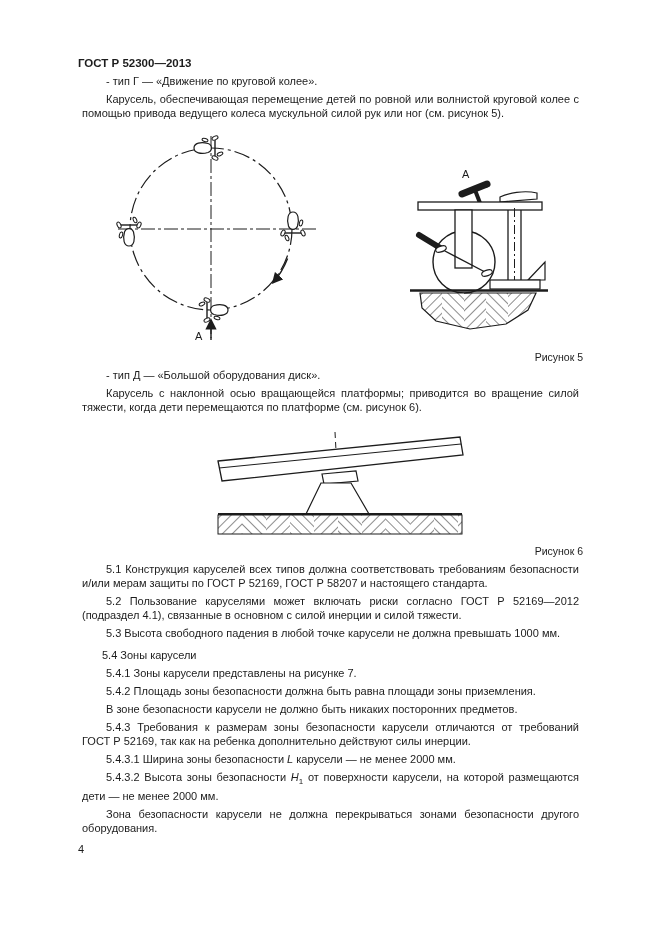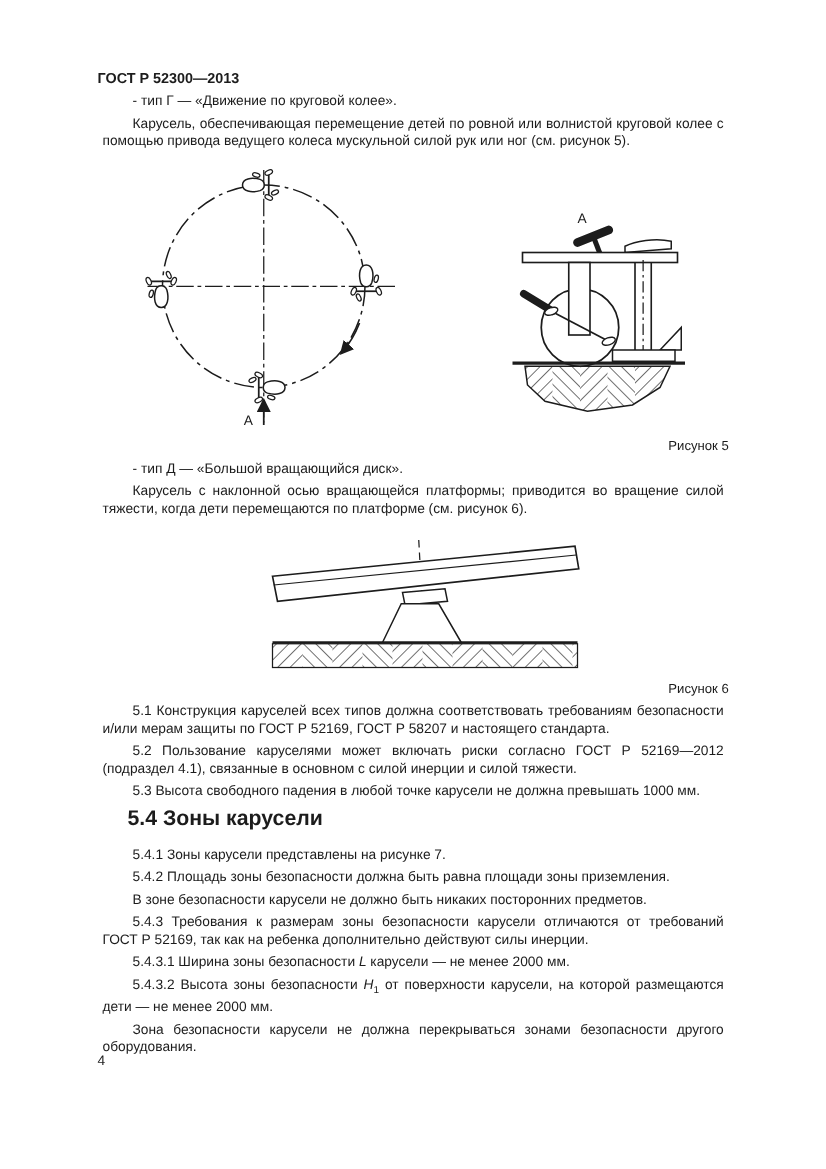--- a/index.html
+++ b/index.html
@@ -4,21 +4,21 @@
 <style>
   html,body { margin:0; padding:0; background:#ffffff; }
   .page {
     position:relative; width:606px; height:935px; background:#ffffff;
     font-family:"Liberation Sans","DejaVu Sans",sans-serif; color:#1c1c1c; overflow:hidden;
   }
   .content { position:absolute; left:78px; top:56px; width:505px; }
   .hdr { font-weight:bold; font-size:11.5px; line-height:14px; margin:0; }
   p.body { font-size:11px; line-height:14px; text-align:justify; text-indent:24px; margin:4px; }
   .sec-title { font-size:12.5px; font-weight:bold; line-height:16px; text-indent:24px; margin:12px 0 0 0; }
-  .sub-title { font-size:17px; font-weight:bold; line-height:14px; text-indent:24px; margin:8px 0 15px 0; }
+  .sub-title { font-size:11px; font-weight:normal; line-height:14px; text-indent:24px; margin:8px 0 4px 0; }
   .fig-caption { font-size:10.5px; line-height:14px; text-align:right; text-indent:0; margin:2px 0 0 0; }
   .pagenum { position:absolute; left:78px; top:842px; font-size:11px; line-height:14px; }
   svg { display:block; }
   svg text { font-family:"Liberation Sans","DejaVu Sans",sans-serif; font-size:11px; fill:#1c1c1c; }
   sub { font-size:8px; }
   .mt22{margin-top:22px} .mt12{margin-top:12px} .mt10{margin-top:10px}
   .mt16{margin-top:16px} .mt6{margin-top:6px} .mt4{margin-top:8px}
 </style>
 </head>
 <body>
@@ -94,21 +94,21 @@
             <rect x="408" y="161" width="22" height="38" fill="#ffffff"></rect>
             <rect x="408" y="161" width="22" height="38" fill="url(#hp2)"></rect>
           </g>
           <path d="M342,161 L458,161 L450,178 L428,192 L392,197 L358,189 L344,176 Z" fill="none" stroke="#1c1c1c" stroke-width="1.2"></path>
         </g>
       </g>
     </svg>
 
     <p class="fig-caption">Рисунок 5</p>
 
-    <p class="body mt10">- тип Д — «Большой вращающийся диск».</p>
+    <p class="body mt10">- тип Д — «Большой оборудования диск».</p>
     <p class="body">Карусель с наклонной осью вращающейся платформы; приводится во вращение силой тяжести, когда дети перемещаются по платформе (см. рисунок 6).</p>
 
     <svg class="mt16" width="505" height="106" viewBox="0 0 505 106">
       <defs>
         <clipPath id="cp6">
             <rect x="140" y="85" width="244" height="19"></rect>
           </clipPath>
       </defs>
       <line x1="257" y1="2" x2="262" y2="94" stroke="#1c1c1c" stroke-width="1" stroke-dasharray="6 4"></line>
       <path d="M140,31 L382,7 L385,25 L144,51 Z" fill="#ffffff" stroke="#1c1c1c" stroke-width="1.3"></path>

